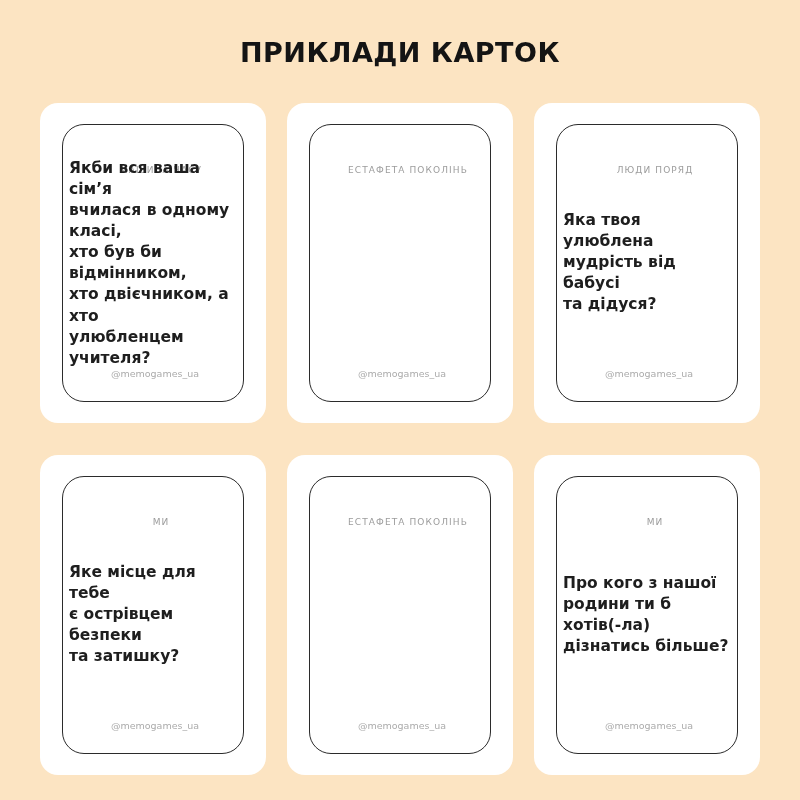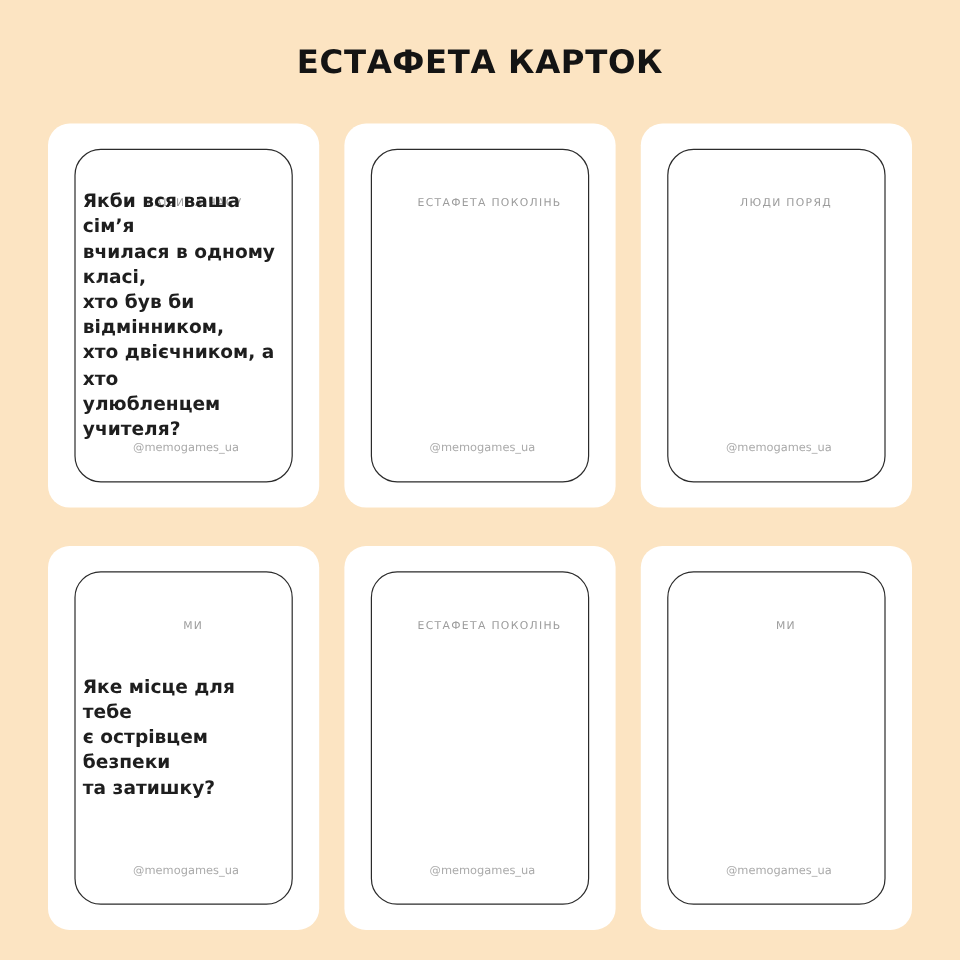--- a/index.html
+++ b/index.html
@@ -74,21 +74,21 @@
     bottom:22px;left:4px;right:0;
     text-align:center;
     font-size:9.5px;
     color:var(--handle);
   }
 </style>
 </head>
 <body>
 
 <main>
-  <h1 class="page-title">ЕСТАФЕТА КАРТОК</h1>
+  <h1 class="page-title">ПРИКЛАДИ КАРТОК</h1>
 
   <section class="cards-grid">
 
     <div class="card-tile">
       <div class="card-inner">
         <div class="card-category">МАШИНА ЧАСУ</div>
         <div class="card-question">Якби вся ваша сім’я
 вчилася в одному класі,
 хто був би відмінником,
 хто двієчником, а хто
@@ -100,20 +100,23 @@
     <div class="card-tile">
       <div class="card-inner">
         <div class="card-category">ЕСТАФЕТА ПОКОЛІНЬ</div>
         <div class="card-handle">@memogames_ua</div>
       </div>
     </div>
 
     <div class="card-tile">
       <div class="card-inner">
         <div class="card-category">ЛЮДИ ПОРЯД</div>
+        <div class="card-question">Яка твоя улюблена
+мудрість від бабусі
+та дідуся?</div>
         <div class="card-handle">@memogames_ua</div>
       </div>
     </div>
 
     <div class="card-tile">
       <div class="card-inner">
         <div class="card-category">МИ</div>
         <div class="card-question">Яке місце для тебе
 є острівцем безпеки
 та затишку?</div>
@@ -124,18 +127,21 @@
     <div class="card-tile">
       <div class="card-inner">
         <div class="card-category">ЕСТАФЕТА ПОКОЛІНЬ</div>
         <div class="card-handle">@memogames_ua</div>
       </div>
     </div>
 
     <div class="card-tile">
       <div class="card-inner">
         <div class="card-category">МИ</div>
+        <div class="card-question">Про кого з нашої
+родини ти б хотів(-ла)
+дізнатись більше?</div>
         <div class="card-handle">@memogames_ua</div>
       </div>
     </div>
 
   </section>
 </main>
 
 </body></html>

